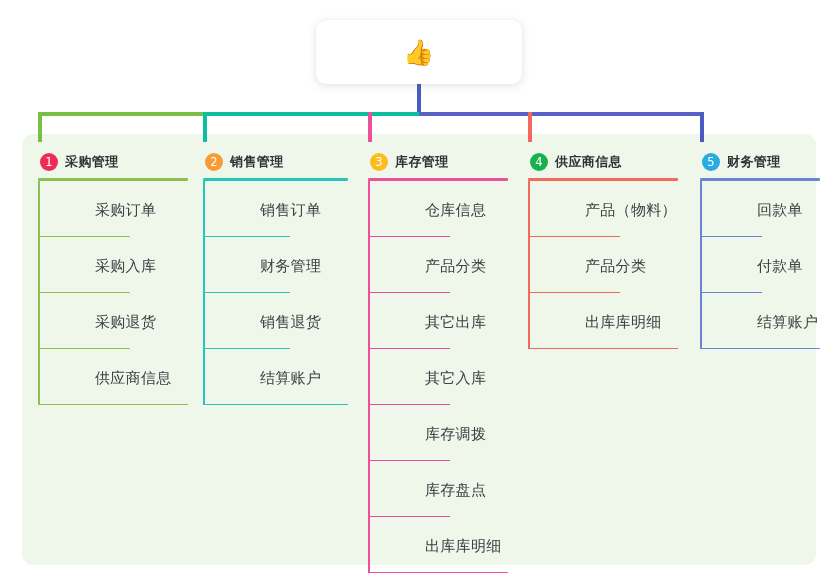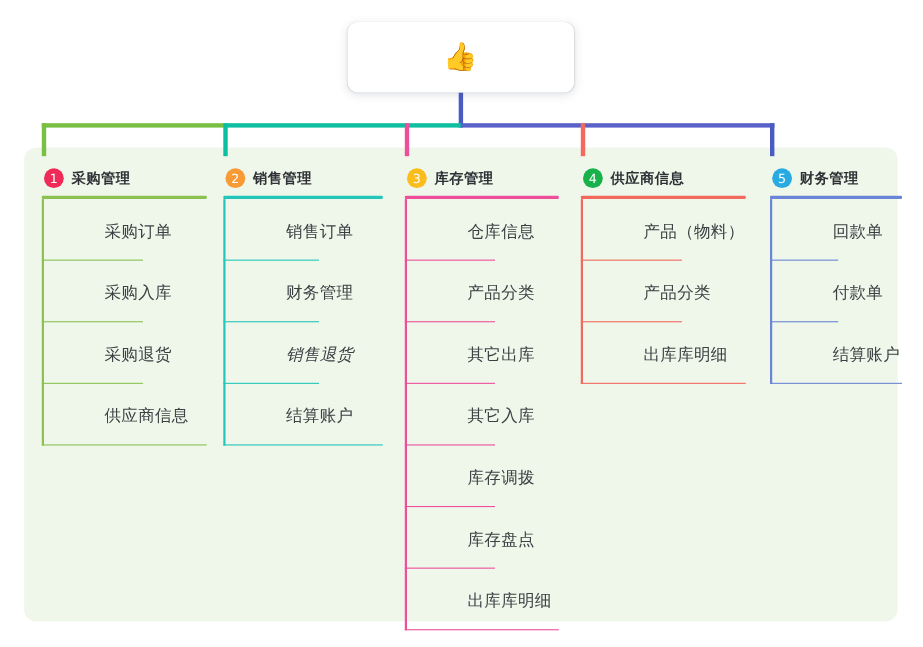--- a/index.html
+++ b/index.html
@@ -155,21 +155,21 @@
         <div class="head-rule" style="top: 28px; width: 145px; background: rgb(36, 198, 186);"></div>
         <div class="spine" style="top: 31px; height: 224px; background: rgb(36, 198, 186);"></div>
         <div class="leaf" style="top: 31px; width: 145px;">
           <div class="leaf-label">销售订单</div>
           <div class="leaf-rule" style="width: 87px; background: rgb(36, 198, 186);"></div>
         </div>
         <div class="leaf" style="top: 87px; width: 145px;">
           <div class="leaf-label">财务管理</div>
           <div class="leaf-rule" style="width: 87px; background: rgb(36, 198, 186);"></div>
         </div>
-        <div class="leaf" style="top: 143px; width: 145px; font-style: italic;">
+        <div class="leaf" style="top: 143px; width: 145px;">
           <div class="leaf-label">销售退货</div>
           <div class="leaf-rule" style="width: 87px; background: rgb(36, 198, 186);"></div>
         </div>
         <div class="leaf" style="top: 199px; width: 145px;">
           <div class="leaf-label">结算账户</div>
           <div class="leaf-rule" style="width: 145px; background: rgb(36, 198, 186);"></div>
         </div>
       </div>
       <div class="col" style="left: 368px; top: 150px; width: 140px;">
         <div class="col-head">

